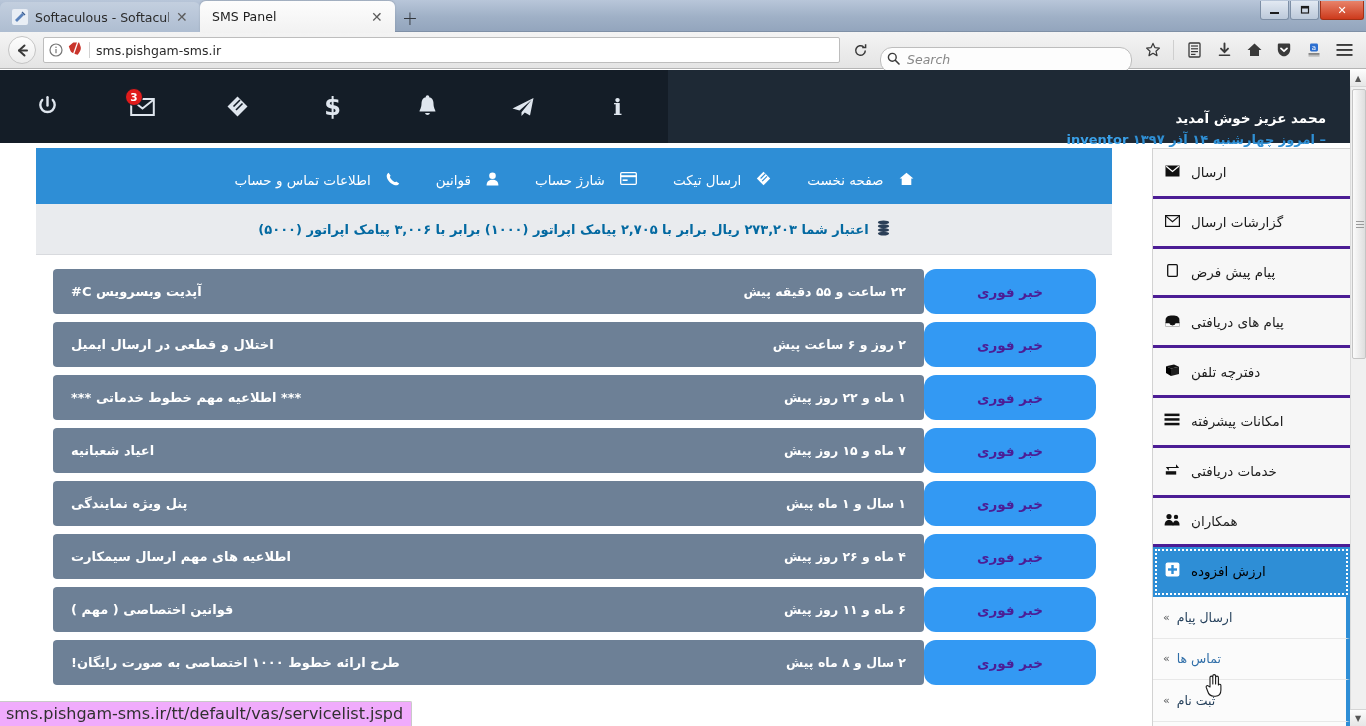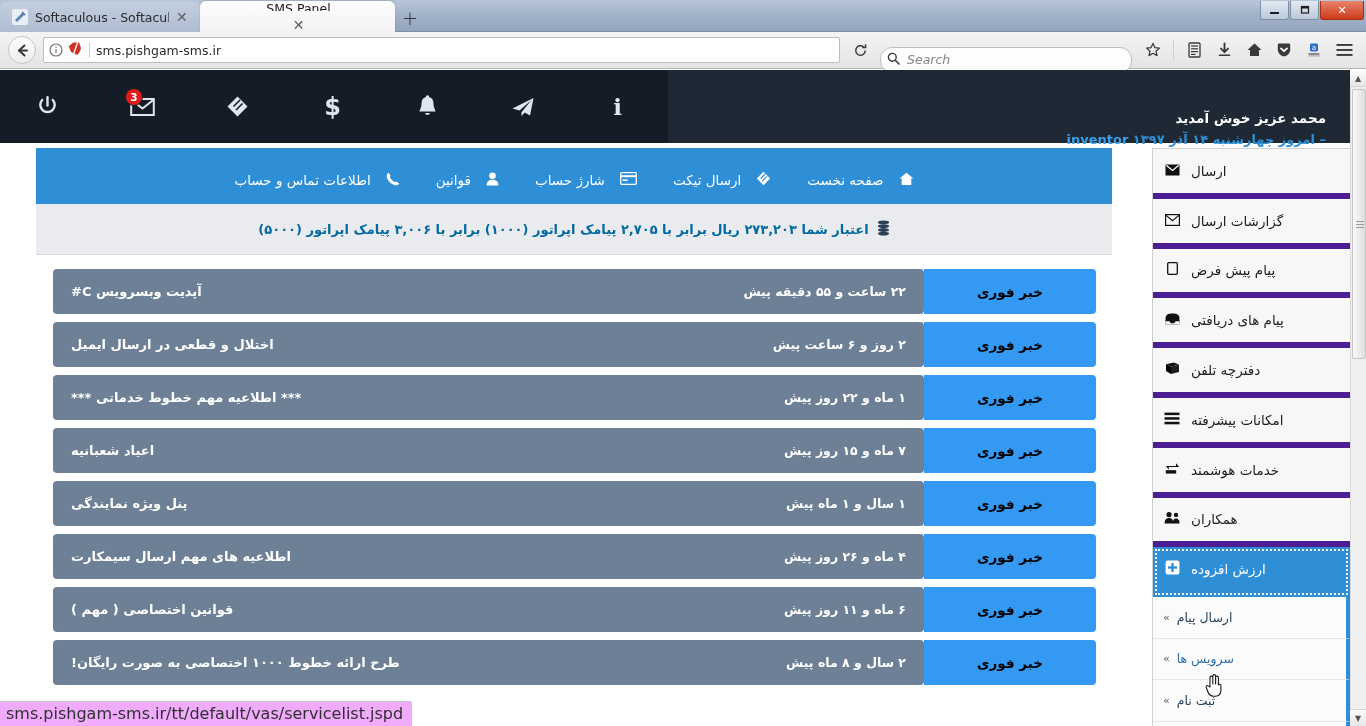--- a/index.html
+++ b/index.html
@@ -27,21 +27,20 @@
     position: relative; white-space: nowrap;
   }
   .tab.inactive {
     background: linear-gradient(to bottom,#c3cfdf,#aebdd1);
     color: #2b2b2b; width: 200px;
   }
   .tab.active {
     background: linear-gradient(to bottom,#fdfdfd,#f2f2f2);
     width: 195px; height: 31px;
     box-shadow: 0 -1px 2px rgba(0,0,0,.15);
-    flex-direction: column;
   }
   .tab .favicon {
     width: 16px; height: 16px; flex: 0 0 16px;
     background: #e9eef5; border-radius: 2px;
     display: flex; align-items: center; justify-content: center;
     font-size: 10px; color: #5b7fb5; overflow: hidden;
   }
   .tab .tab-title { flex: 1 1 auto; overflow: hidden; text-overflow: clip; white-space: nowrap; }
   .tab .tab-close { flex: 0 0 14px; font-size: 14px; color: #5d5d5d; line-height: 1; }
   .newtab {
@@ -147,27 +146,27 @@
 
   
   .sidebar {
     position: absolute; right: 0; top: 78px; width: 198px;
     border: 1px solid #d2d2d2; border-right: none;
     background: #fafafa;
   }
   .sb-item {
     height: 49.8px; display: flex; align-items: center; justify-content: flex-end;
     gap: 10px; padding: 0 14px 0 10px;
-    border-bottom: 6px solid #4c1d95;
+    border-bottom: 3px solid #4c1d95;
     font-size: 13.5px; color: #1c1c1c; background: #f7f7f7;
   }
   .sb-item:last-child { border-bottom: none; }
   .sb-item .sb-icon { font-size: 14px; color: #111; width: 18px; text-align: center; }
   .sb-item.active {
-    background: #2e8ed6; color: #ffffff;
+    background: #2e8ed6; color: #000000;
     outline: 2px dotted #ffffff; outline-offset: -4px;
     border-bottom-color: #2e8ed6;
     text-align: right;
   }
   .sb-item.active .sb-icon { color: #fff; }
   .sb-sub {
     height: 41.5px; display: flex; align-items: center; justify-content: flex-end;
     gap: 7px; padding: 0 20px 0 10px;
     border-bottom: 1px solid #e8e8e8;
     font-size: 12.5px; color: #26415c; background: #fbfbfb;
@@ -197,24 +196,24 @@
   }
   .creditbar .dbicon { font-size: 13px; color: #2b3f57; }
 
   .newslist { background: #fff; padding: 14px 16px 0 16px; }
   .newsrow {
     display: flex; direction: rtl; height: 45px; margin-bottom: 8px;
     border-radius: 4px; overflow: hidden;
   }
   .newsrow .tag {
     width: 172px; flex: 0 0 172px;
-    background: #3399f3; color: #000000;
+    background: #3399f3; color: #4c1d95;
     display: flex; align-items: center; justify-content: center;
     font-size: 13.5px; font-weight: bold;
-    border-radius: 0;
+    border-radius: 12px;
   }
   .newsrow .body {
     flex: 1 1 auto; background: #6d8096; color: #ffffff;
     display: flex; align-items: center; justify-content: space-between;
     padding: 0 18px; font-size: 13px; font-weight: bold;
     border-radius: 4px; margin-left: 1px;
   }
   .newsrow .body .title { text-align: right; }
   .newsrow .body .when { font-size: 12.5px; }
 
@@ -480,21 +479,21 @@
           <span>امکانات پیشرفته</span>
           <span class="sb-icon">
             <svg width="16" height="13" viewBox="0 0 16 13">
                 <rect x="0.5" y="0.6" width="15" height="2.5" fill="#111"></rect>
                 <rect x="0.5" y="5.2" width="15" height="2.5" fill="#111"></rect>
                 <rect x="0.5" y="9.8" width="15" height="2.5" fill="#111"></rect>
               </svg>
           </span>
         </div>
         <div class="sb-item">
-          <span>خدمات هوشمند</span>
+          <span>خدمات دریافتی</span>
           <span class="sb-icon">
             <svg width="15" height="13" viewBox="0 0 15 13">
                 <path d="M0.8 4 H11 V1.2 L14.2 4.9 H3.8 V7.8 Z" fill="#111"></path>
                 <path d="M0.8 8.2 H11.2 V11.6 L0.8 11.6 Z" fill="#111"></path>
               </svg>
           </span>
         </div>
         <div class="sb-item">
           <span>همکاران</span>
           <span class="sb-icon">
@@ -515,21 +514,21 @@
                 <rect x="3" y="6.3" width="9" height="2.4" fill="#2e8ed6"></rect>
               </svg>
           </span>
         </div>
 
         <div class="sb-sub">
           <span>ارسال پیام</span>
           <span class="chev">»</span>
         </div>
         <div class="sb-sub hl">
-          <span>سرویس ها</span>
+          <span>تماس ها</span>
           <span class="chev">»</span>
         </div>
         <div class="sb-sub">
           <span>ثبت نام</span>
           <span class="chev">»</span>
         </div>
         <div class="sb-sub">
           
           
         </div>

